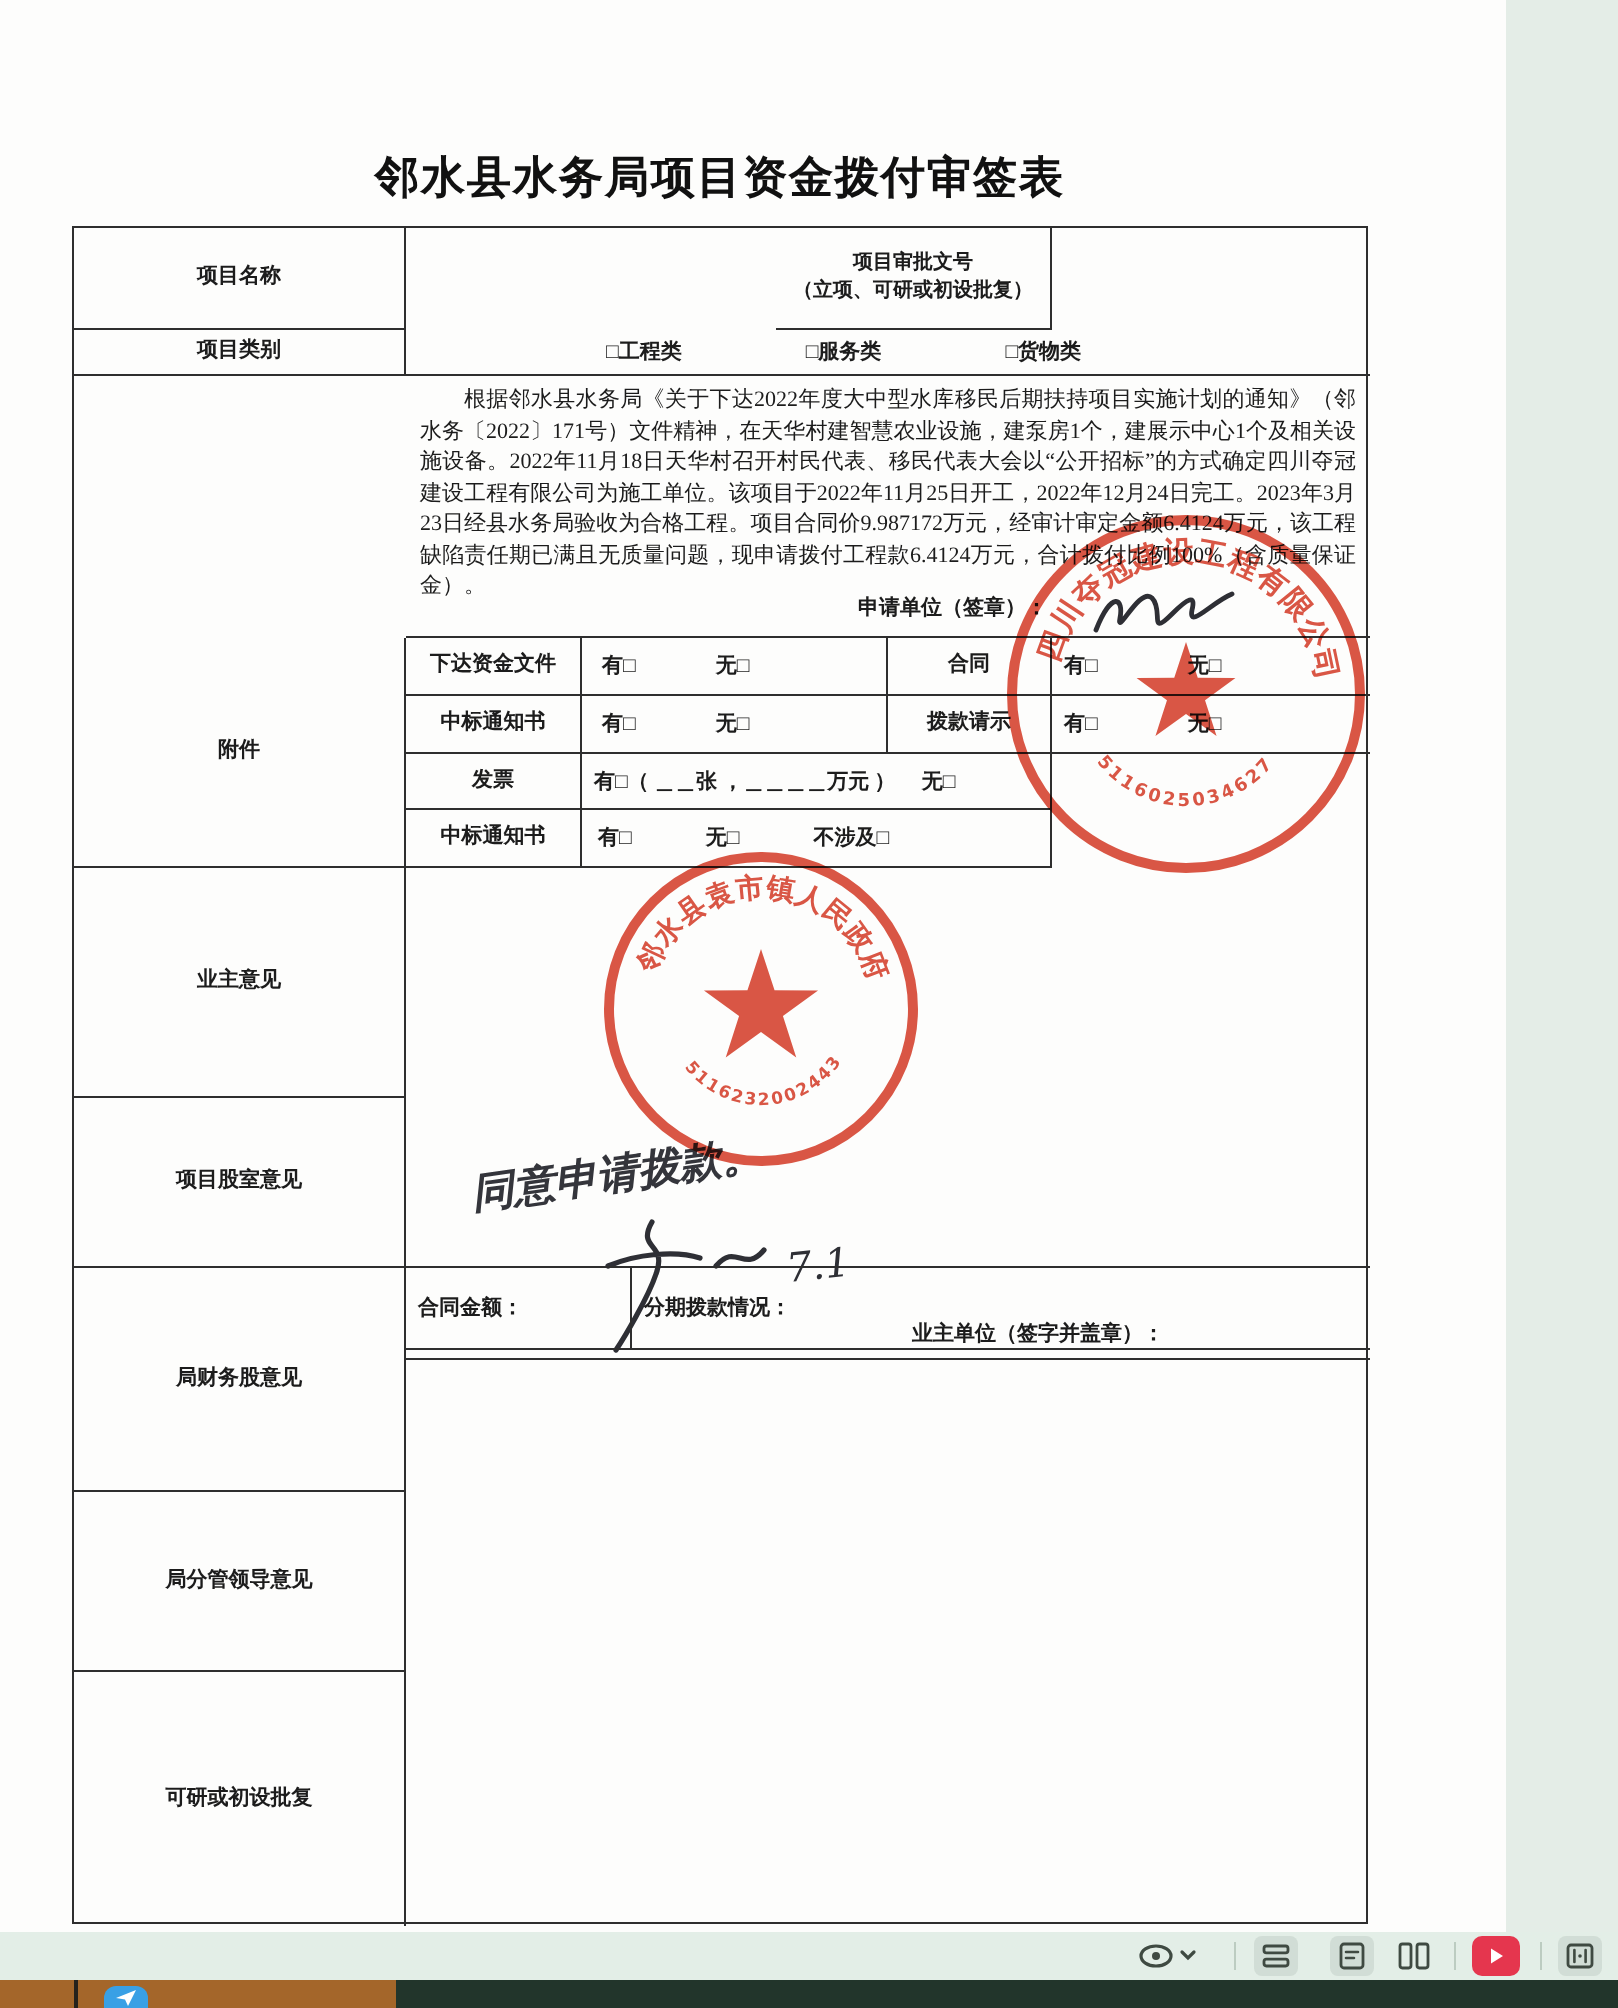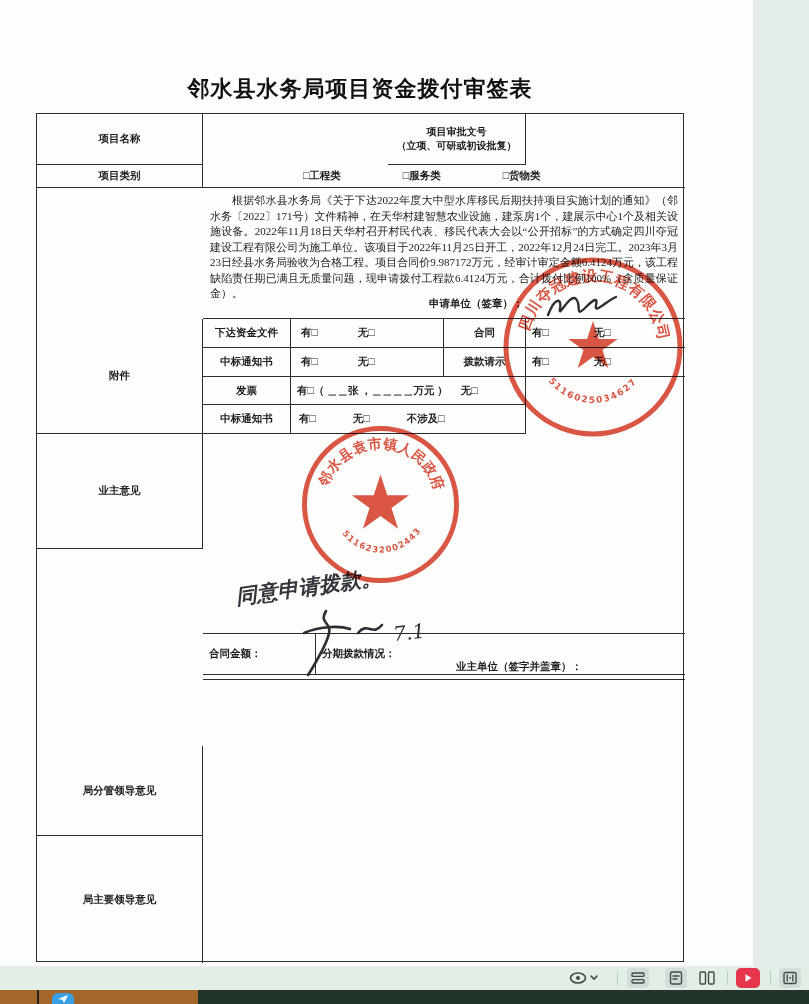--- a/index.html
+++ b/index.html
@@ -114,32 +114,34 @@
       <div class="cell lab br bb" style="left:0;top:320px;width:166px;height:115px;">业主意见</div>
       <div class="cell bb rel" style="left:166px;top:320px;width:482px;height:115px;">
         <div class="hand" style="left:32px;top:8px;font-size:21px;transform:rotate(-8deg);">同意申请拨款。</div>
         <svg class="scrawl" style="left:95px;top:38px;" width="160" height="74" viewBox="0 0 160 74">
           <path d="M28,8 C20,22 36,18 30,34 C26,46 14,66 10,72 M6,30 C20,24 40,22 52,26 M60,30 C70,18 74,34 84,22" fill="none" stroke="#2e2f35" stroke-width="2.6" stroke-linecap="round"></path>
           <text x="96" y="38" fill="#2e2f35" font-size="20" font-family="DejaVu Serif, serif" font-style="italic" transform="rotate(-6 96 38)">7.1</text>
         </svg>
         <div class="signline" style="left:253px;bottom:5px;">业主单位（签字并盖章）：</div>
       </div>
 
+      <div class="cell lab br bb" style="left:0;top:435px;width:166px;height:85px;">项目股室意见</div>
       <div class="cell bb" style="left:166px;top:435px;width:482px;height:85px;"></div>
 
+      <div class="cell lab br bb" style="left:0;top:520px;width:166px;height:112px;">局财务股意见</div>
       <div class="cell br bb" style="left:166px;top:520px;width:113px;height:41px;display:flex;align-items:center;padding-left:6px;font-weight:bold;">合同金额：</div>
       <div class="cell bb" style="left:279px;top:520px;width:369px;height:41px;display:flex;align-items:center;padding-left:6px;font-weight:bold;">分期拨款情况：</div>
       <div class="cell bb rel" style="left:166px;top:561px;width:482px;height:71px;">
         <div class="signline" style="left:253px;bottom:5px;">签  字：</div>
         <div class="signline" style="right:6px;bottom:5px;">年    月    日</div>
       </div>
 
       <div class="cell lab br bb" style="left:0;top:632px;width:166px;height:90px;">局分管领导意见</div>
 
-      <div class="cell lab br" style="left:0;top:722px;width:166px;height:127px;">局主要领导意见</div>
+      <div class="cell lab br" style="left:0;top:722px;width:166px;height:127px;">可研或初设批复</div>
 
     </div>
 
     <svg class="scrawl" style="left:540px;top:285px;" width="90" height="44" viewBox="0 0 90 44">
       <path d="M8,30 C16,10 22,14 20,24 C18,34 30,8 36,14 C42,20 34,34 46,22 C54,14 58,12 56,20 C54,30 66,16 76,12" fill="none" stroke="#2e2f35" stroke-width="2.4" stroke-linecap="round"></path>
     </svg>
 
     <svg class="stamp" style="left:498px;top:252px;" width="190" height="190" viewBox="0 0 190 190">
       <circle cx="95" cy="95" r="87" fill="none" stroke="#d6402c" stroke-width="5"></circle>
       <path id="arcCompTop" d="M 30 83.5 A 66 66 0 0 1 160 83.5" fill="none"></path>

